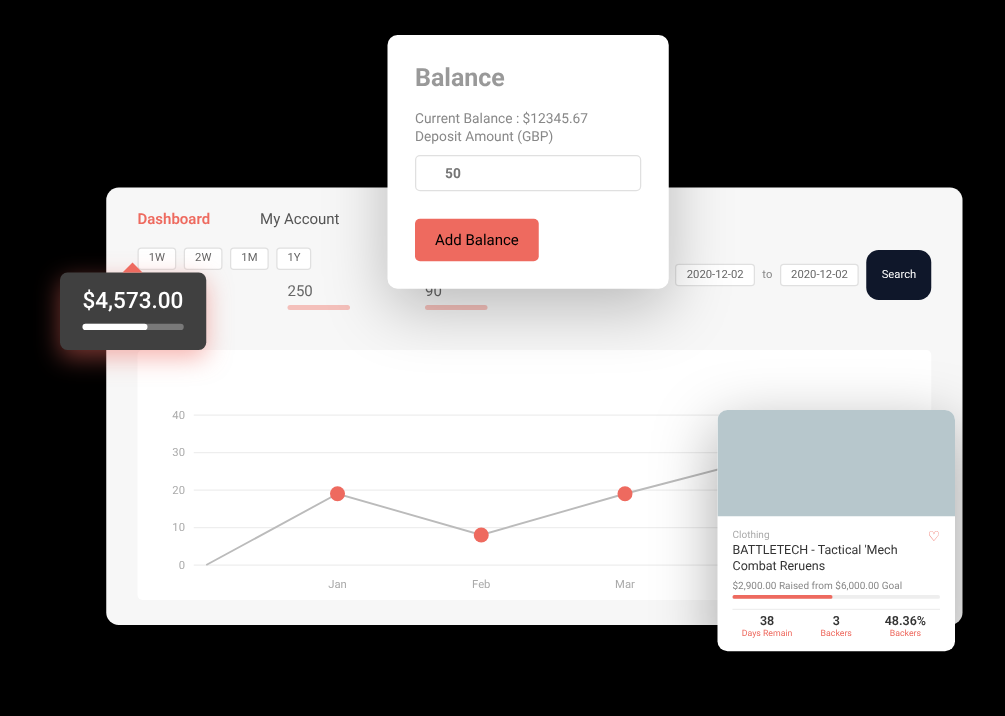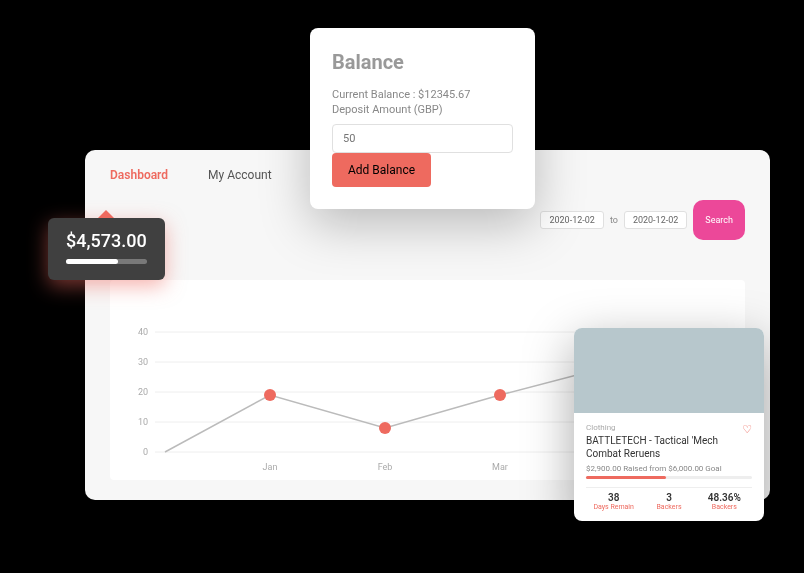--- a/index.html
+++ b/index.html
@@ -56,21 +56,21 @@
 }
 .date-box {
   background: #fff;
   border: 1px solid #e0e0e0;
   font-size: 9px;
   padding: 3px 8px;
   border-radius: 3px;
   color: #666;
 }
 .search-btn {
-  background: #ec4899;
+  background: #0f172a;
   color: #fff;
   font-size: 9px;
   padding: 15px 12px;
   border-radius: 10px;
   border: none;
   cursor: pointer;
 }
 
 .stats-row { display: flex; gap: 60px; margin-top: 10px; margin-left: 120px; }
 .stat-block .stat-val { font-size: 12px; color: #666; margin-bottom: 4px; }
@@ -121,25 +121,26 @@
   box-shadow: 0 15px 50px rgba(0,0,0,0.25);
   padding: 22px;
   z-index: 10;
 }
 .balance-card h2 { font-size: 20px; color: #999; font-weight: 700; margin-bottom: 14px; }
 .balance-card .info-line { font-size: 11px; color: #888; margin-bottom: 2px; }
 .balance-card input {
   width: 100%;
   border: 1px solid #e0e0e0;
   border-radius: 4px;
-  padding: 7px 10px;
+  padding: 7px 23px;
   font-size: 11px;
   color: #aaa;
   margin-top: 6px;
-  margin-bottom: 0;
+  margin-bottom: 22px;
+  font-weight: bold;
 }
 .balance-card .add-btn {
   background: #ee6a5f;
   color: #000000;
   border: none;
   padding: 10px 16px;
   border-radius: 4px;
   font-size: 12px;
   cursor: pointer;
 }
@@ -178,28 +179,44 @@
 <body>
 
 <div class="dashboard-panel">
   <div class="tabs">
     <span class="tab active">Dashboard</span>
     <span class="tab">My Account</span>
     <span class="tab">Camp</span>
   </div>
 
 
+  <div class="range-row">
+    <button class="range-btn">1W</button>
+    <button class="range-btn">2W</button>
+    <button class="range-btn">1M</button>
+    <button class="range-btn">1Y</button>
+  </div>
 
   <div class="date-row">
     <span class="date-box">2020-12-02</span>
     <span>to</span>
     <span class="date-box">2020-12-02</span>
     <button class="search-btn">Search</button>
   </div>
 
+  <div class="stats-row">
+    <div class="stat-block">
+      <div class="stat-val">250</div>
+      <div class="stat-bar"></div>
+    </div>
+    <div class="stat-block">
+      <div class="stat-val">90</div>
+      <div class="stat-bar"></div>
+    </div>
+  </div>
 
   <div class="chart-area">
     <svg class="line-chart" viewBox="0 0 635 200">
 
       <text x="38" y="175" class="axis-label" text-anchor="end">0</text>
       <line x1="45" y1="172" x2="620" y2="172" class="grid-line"></line>
       <text x="38" y="145" class="axis-label" text-anchor="end">10</text>
       <line x1="45" y1="142" x2="620" y2="142" class="grid-line"></line>
       <text x="38" y="115" class="axis-label" text-anchor="end">20</text>
       <line x1="45" y1="112" x2="620" y2="112" class="grid-line"></line>

